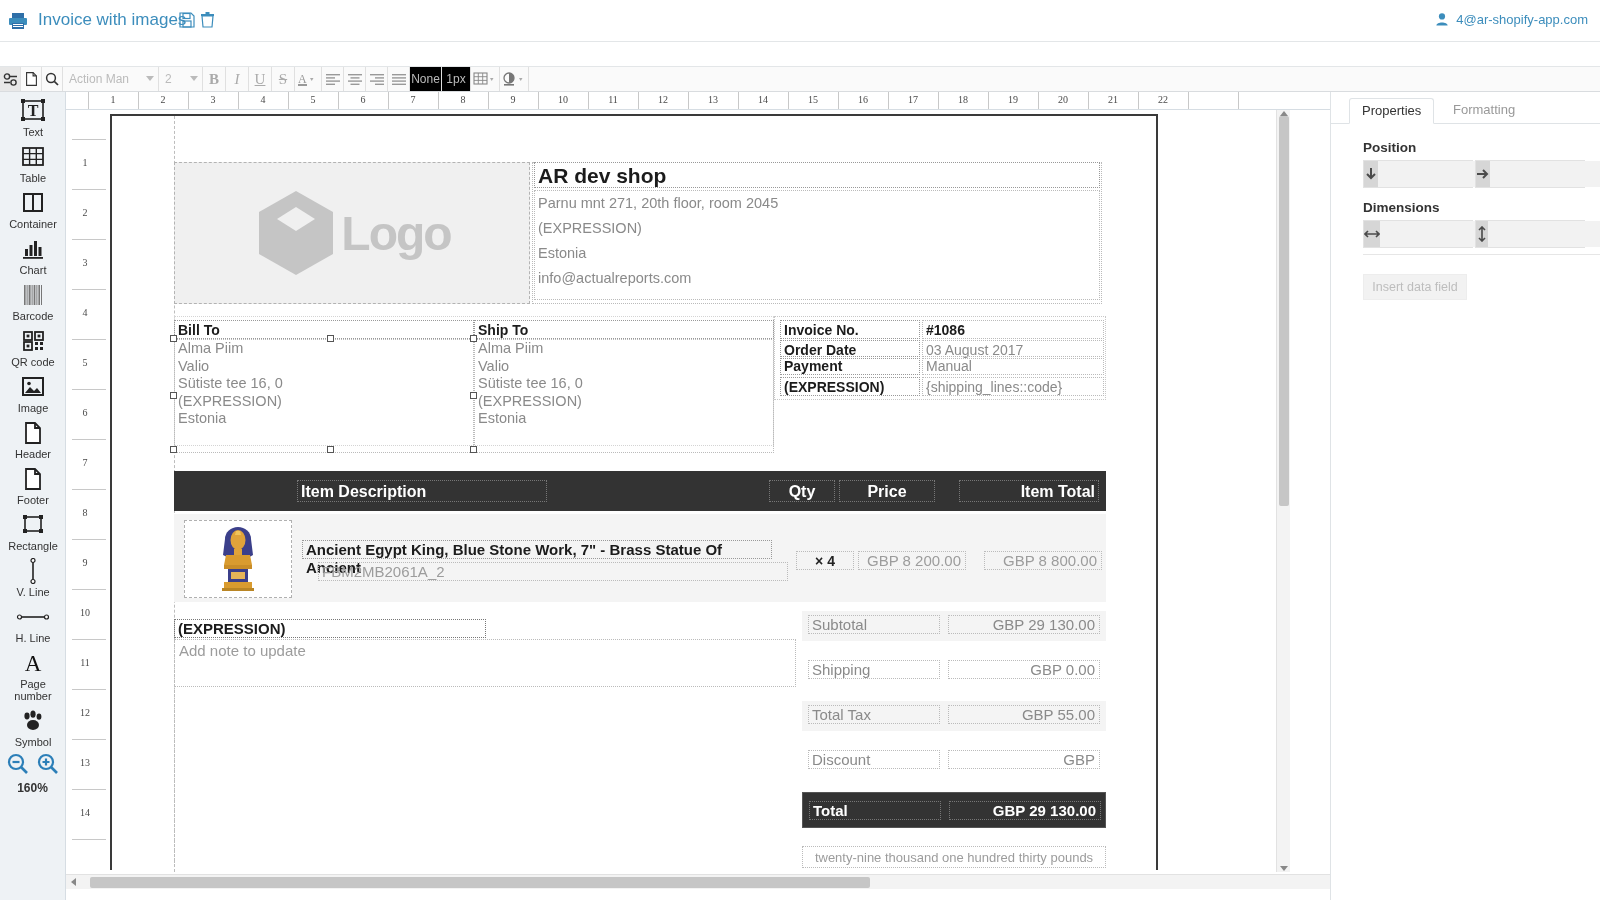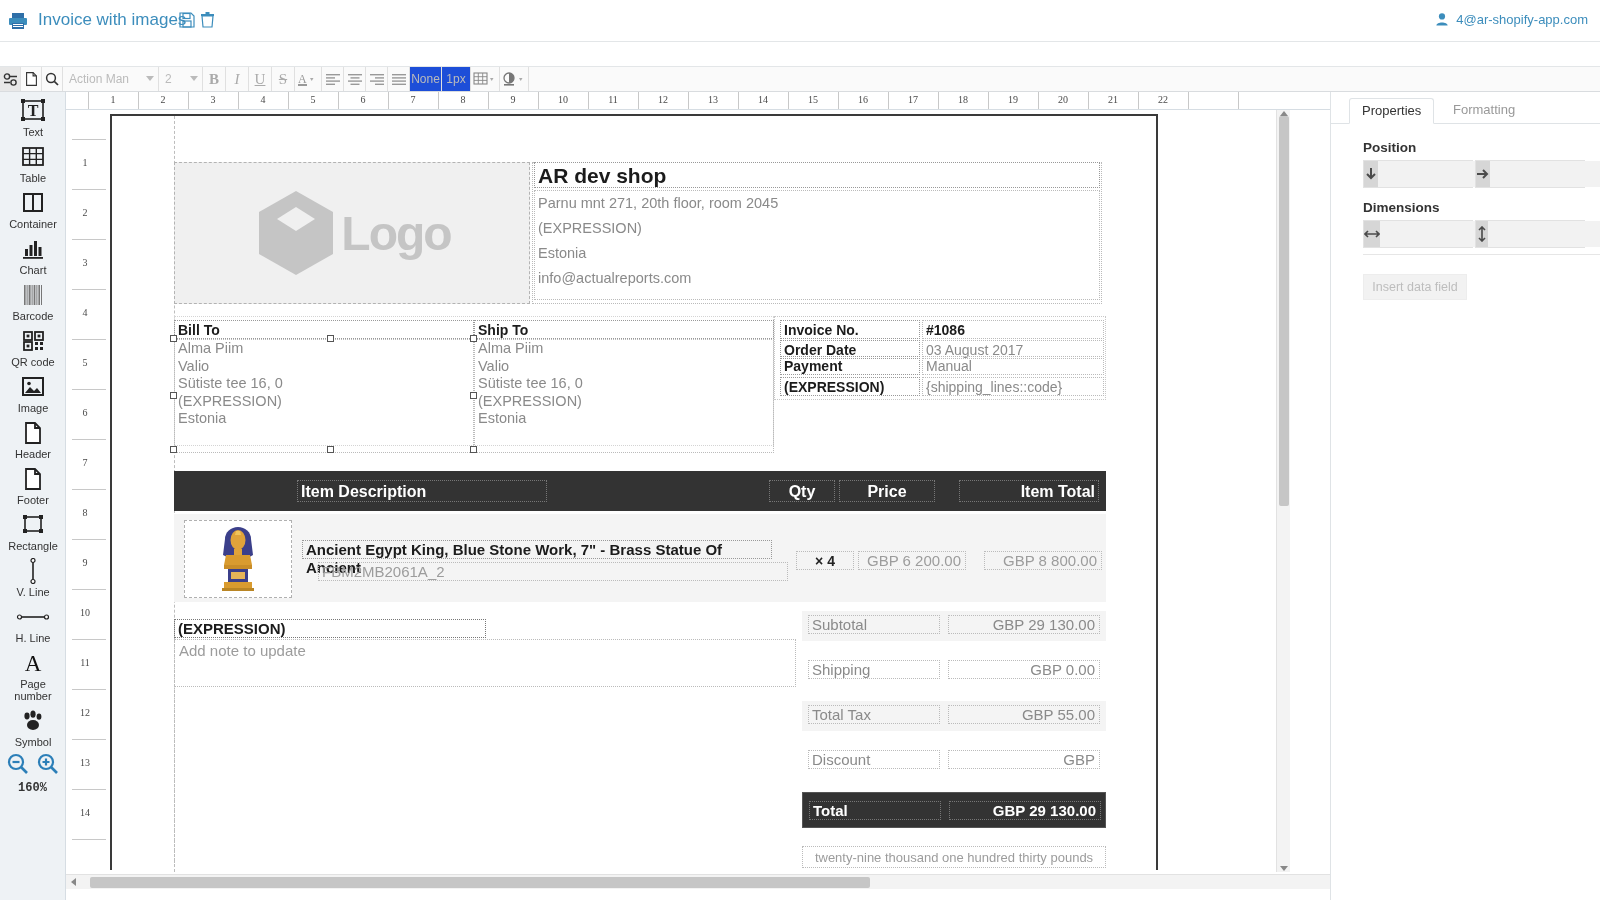--- a/index.html
+++ b/index.html
@@ -60,21 +60,21 @@
     color: #bbb; font-size: 12px; background: #fafafa; position: relative;
     padding-left: 6px; cursor: pointer; overflow: hidden;
   }
   .tb-sel .caret {
     position: absolute; right: 4px; top: 9px;
     border-left: 4px solid transparent; border-right: 4px solid transparent;
     border-top: 5px solid #bbb;
   }
   .tb-txt {
     border-right: 1px solid #e0e0e0; display: flex; align-items: center;
-    justify-content: center; color: #bbb; font-size: 12px; background: #1d4ed8;
+    justify-content: center; color: #bbb; font-size: 12px; background: #000000;
     cursor: pointer; overflow: hidden; white-space: nowrap;
   }
   .tb-bold { font-weight: bold; font-family: "Liberation Serif", serif; font-size: 15px; }
   .tb-ital { font-style: italic; font-family: "Liberation Serif", serif; font-size: 15px; }
   .tb-und  { text-decoration: underline; font-family: "Liberation Serif", serif; font-size: 15px; }
   .tb-strk { text-decoration: line-through; font-family: "Liberation Serif", serif; font-size: 15px; }
   
   #sidebar {
     position: absolute; left: 0; top: 92px; width: 66px; height: 808px;
     background: #eef2f5; border-right: 1px solid #d6dde3;
@@ -86,21 +86,21 @@
     cursor: pointer; padding-top: 6px;
   }
   .tool .tlabel {
     font-size: 11px; color: #333; margin-top: 2px; text-align: center;
     line-height: 12px;
   }
   .tool .ticon { height: 26px; display: flex; align-items: center; justify-content: center; }
   #zoomrow {
     display: flex; justify-content: center; gap: 6px; margin-top: 4px;
   }
-  #zoomlabel { text-align: center; font-size: 12px; color: #333; font-weight: bold; margin-top: 1px; font-family: Liberation Mono, monospace; }
+  #zoomlabel { text-align: center; font-size: 12px; color: #333; font-weight: bold; margin-top: 1px; }
   
   #hruler {
     position: absolute; left: 66px; top: 92px; width: 1264px; height: 18px;
     background: #fff; border-bottom: 1px solid #d6dde3; overflow: hidden;
   }
   #hruler .tick {
     position: absolute; top: 0; height: 18px; border-left: 1px solid #c8c8c8;
   }
   #hruler .tnum {
     position: absolute; top: 2px; font-size: 10px;
@@ -821,21 +821,21 @@
         <rect x="12" y="39" width="28" height="4" fill="#c98d28"></rect>
         <rect x="16" y="43" width="20" height="13" fill="#3b3f8a"></rect>
         <rect x="19" y="46" width="14" height="7" fill="#e7b558"></rect>
         <rect x="12" y="56" width="28" height="6" fill="#d99b2f"></rect>
         <rect x="10" y="62" width="32" height="3" fill="#b98524"></rect>
       </svg>
     </div>
     <div id="itemdesc">Ancient Egypt King, Blue Stone Work, 7" - Brass Statue Of Ancient</div>
     <div id="itemsku">FBM2MB2061A_2</div>
     <div id="itemqty">× 4</div>
-    <div id="itemprice">GBP 6 200.00</div>
+    <div id="itemprice">GBP 8 200.00</div>
     <div id="itemtotal">GBP 8 800.00</div>
 
     <div id="noteouter"></div>
     <div id="noteexpr">(EXPRESSION)</div>
     <div id="notebox">Add note to update</div>
 
     <div class="trow shade" style="top:495px">
       <div class="tlbl">Subtotal</div>
       <div class="tval">GBP 29 130.00</div>
     </div>

